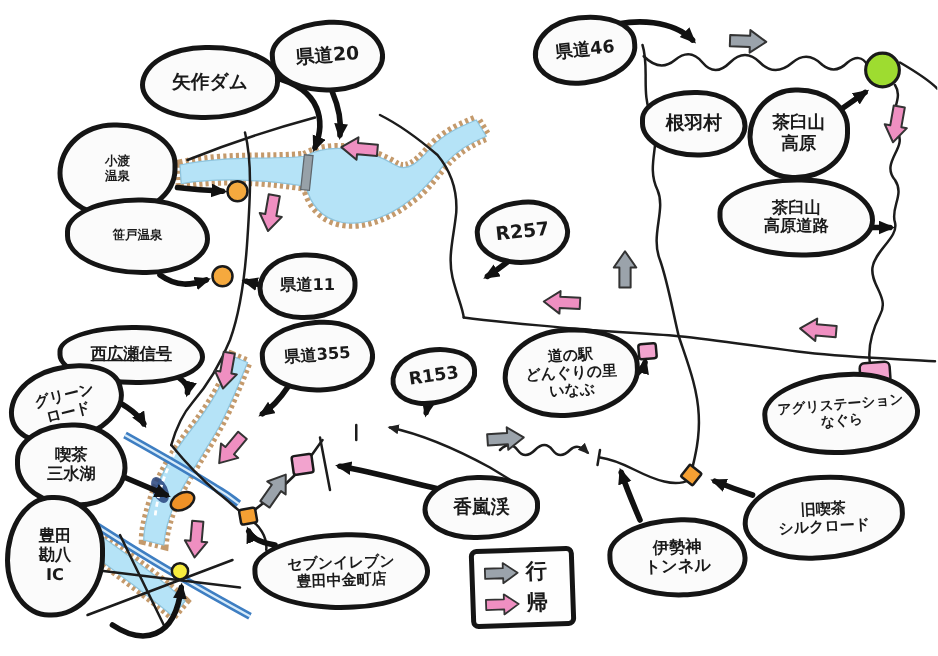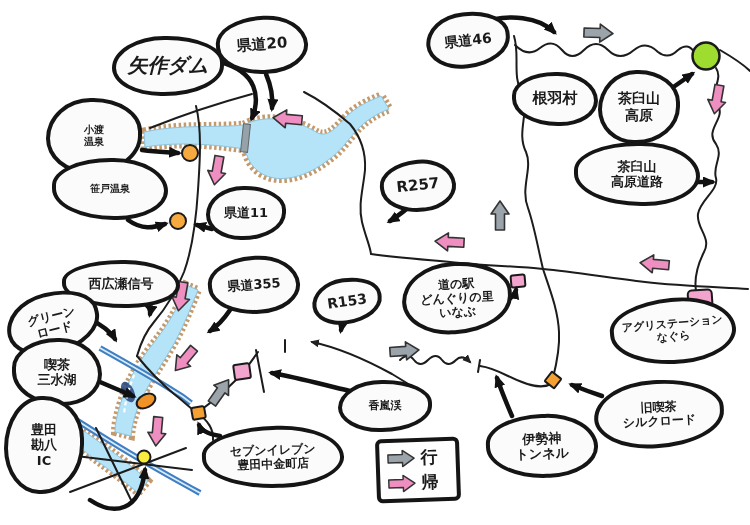--- a/index.html
+++ b/index.html
@@ -133,27 +133,27 @@
     <use href="#dirarrow" transform="translate(217,170) rotate(100)"></use>
     <use href="#dirarrow" transform="translate(717,99) rotate(100)"></use>
     <use href="#dirarrow" transform="translate(450,242) rotate(183)"></use>
     <use href="#dirarrow" transform="translate(655,264) rotate(185)"></use>
     <use href="#dirarrow" transform="translate(181,296) rotate(100)"></use>
     <use href="#dirarrow" transform="translate(185,359) rotate(130)"></use>
     <use href="#dirarrow" transform="translate(157,431) rotate(95)"></use>
   </g>
 </svg>
 
-<div class="bubble" style="left:112px;top:36px;width:112px;height:60px;font-size:20px;font-style:italic;"><span>矢作ダム</span></div>
+<div class="bubble" style="left:112px;top:36px;width:112px;height:60px;font-size:15px;"><span>矢作ダム</span></div>
 <div class="bubble b2" style="left:216px;top:16px;width:92px;height:58px;font-size:15px;transform:rotate(-4deg);"><span>県道20</span></div>
 <div class="bubble" style="left:46px;top:98px;width:96px;height:76px;font-size:10px;"><span>小渡
 温泉</span></div>
 <div class="bubble b2" style="left:52px;top:158px;width:116px;height:62px;font-size:10px;"><span>笹戸温泉</span></div>
-<div class="bubble" style="left:206px;top:186px;width:80px;height:54px;font-size:13px;"><span>県道11</span></div>
-<div class="bubble b2" style="left:62px;top:260px;width:118px;height:48px;font-size:13px;"><span>西広瀬信号</span></div>
+<div class="bubble" style="left:206px;top:202px;width:80px;height:54px;font-size:13px;"><span>県道11</span></div>
+<div class="bubble b2" style="left:46px;top:260px;width:118px;height:48px;font-size:13px;text-decoration:underline;"><span>西広瀬信号</span></div>
 <div class="bubble" style="left:6px;top:292px;width:94px;height:62px;font-size:12px;transform:rotate(-14deg);"><span>グリーン
 ロード</span></div>
 <div class="bubble b2" style="left:12px;top:338px;width:90px;height:68px;font-size:13px;"><span>喫茶
 三水湖</span></div>
 <div class="bubble" style="left:4px;top:396px;width:80px;height:98px;font-size:13px;"><span>豊田
 勘八
 IC</span></div>
 <div class="bubble b2" style="left:208px;top:256px;width:92px;height:58px;font-size:13px;transform:rotate(-4deg);"><span>県道355</span></div>
 <div class="bubble" style="left:312px;top:278px;width:70px;height:46px;font-size:14px;transform:rotate(-8deg);"><span>R153</span></div>
 <div class="bubble b2" style="left:380px;top:160px;width:76px;height:52px;font-size:15px;transform:rotate(-6deg);"><span>R257</span></div>
@@ -165,21 +165,21 @@
 高原道路</span></div>
 <div class="bubble" style="left:402px;top:262px;width:110px;height:72px;font-size:12px;transform:rotate(-3deg);"><span>道の駅
 どんぐりの里
 いなぶ</span></div>
 <div class="bubble b2" style="left:610px;top:298px;width:126px;height:66px;font-size:11px;transform:rotate(-5deg);"><span>アグリステーション
 なぐら</span></div>
 <div class="bubble" style="left:594px;top:380px;width:130px;height:68px;font-size:12px;transform:rotate(-3deg);"><span>旧喫茶
 シルクロード</span></div>
 <div class="bubble b2" style="left:486px;top:414px;width:112px;height:64px;font-size:13px;transform:rotate(-2deg);"><span>伊勢神
 トンネル</span></div>
-<div class="bubble" style="left:338px;top:380px;width:94px;height:52px;font-size:11px;"><span>香嵐渓</span></div>
+<div class="bubble" style="left:338px;top:380px;width:94px;height:52px;font-size:15px;"><span>香嵐渓</span></div>
 <div class="bubble b2" style="left:202px;top:426px;width:142px;height:62px;font-size:12px;transform:rotate(-2deg);"><span>セブンイレブン
 豊田中金町店</span></div>
 
 <div class="legendbox" style="left:376px;top:438px;width:84px;height:64px;">
   <div class="legend-row">
     <svg width="30" height="18" viewBox="-16 -10 32 20">
           <polygon points="-14,-4.5 2,-4.5 2,-9 15,0 2,9 2,4.5 -14,4.5" fill="#9ba3ab" stroke="#333" stroke-width="1.6" stroke-linejoin="round"></polygon>
         </svg>
     <span>行</span>
   </div>

